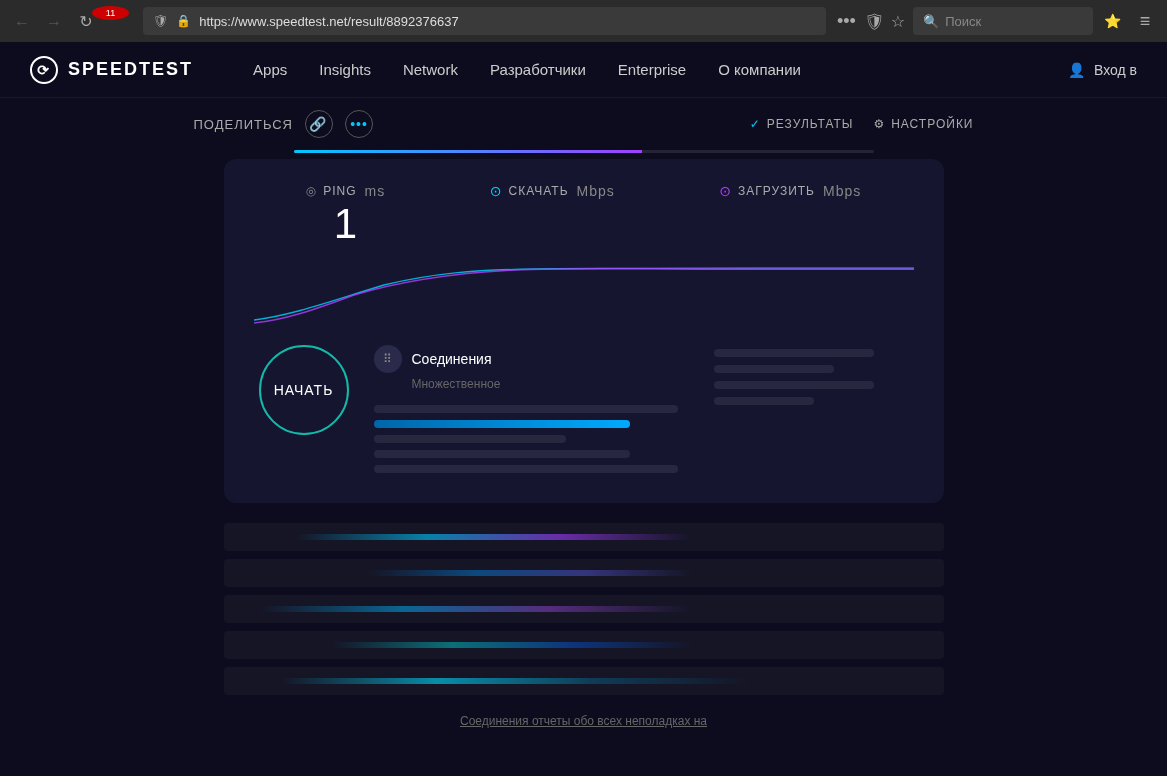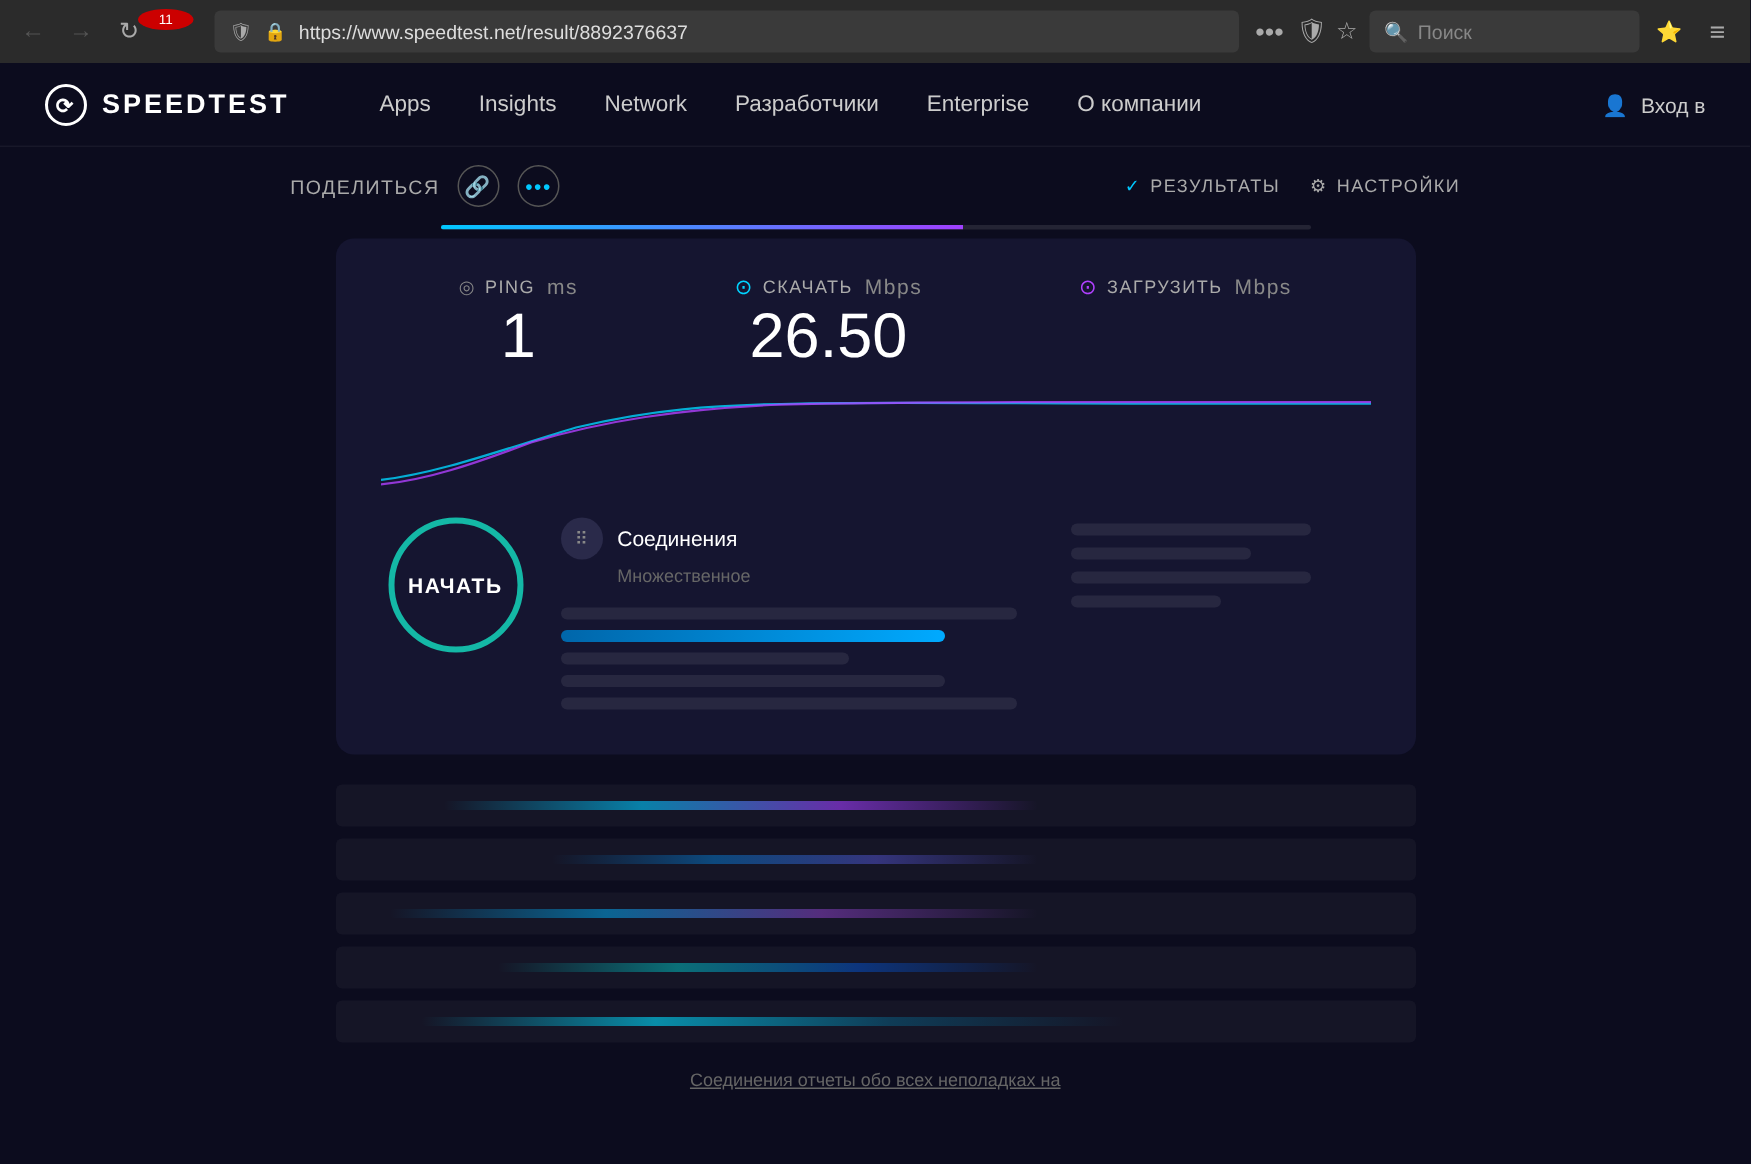--- a/index.html
+++ b/index.html
@@ -168,23 +168,23 @@
     
     .card-bottom {
       display: flex; align-items: flex-start; gap: 20px;
     }
     .start-btn-container {
       display: flex; align-items: center; justify-content: center;
       width: 100px; flex-shrink: 0;
     }
     .start-btn {
       width: 90px; height: 90px; border-radius: 50%;
-      border: 4px solid #14b8a6;
+      border: 2px solid #14b8a6;
       background: transparent;
-      color: white; font-size: 14px; font-weight: 700; letter-spacing: 1px;
+      color: white; font-size: 14px; font-weight: 400; letter-spacing: 1px;
       cursor: pointer; display: flex; align-items: center; justify-content: center;
     }
 
     .connections-section { flex: 1; }
     .connection-header {
       display: flex; align-items: center; gap: 10px; margin-bottom: 4px;
     }
     .connection-icon {
       width: 28px; height: 28px; background: #2a2a4a; border-radius: 50%;
       display: flex; align-items: center; justify-content: center; color: #888; font-size: 12px;
@@ -331,21 +331,20 @@
           <span class="metric-unit">ms</span>
         </div>
         <div class="metric-value">1</div>
       </div>
       <div class="metric">
         <div class="metric-header">
           <span class="metric-icon-down">⊙</span>
           <span>СКАЧАТЬ</span>
           <span class="metric-unit">Mbps</span>
         </div>
-        <div class="metric-value">26.50</div>
       </div>
       <div class="metric">
         <div class="metric-header">
           <span class="metric-icon-up">⊙</span>
           <span>ЗАГРУЗИТЬ</span>
           <span class="metric-unit">Mbps</span>
         </div>
       </div>
     </div>
 

